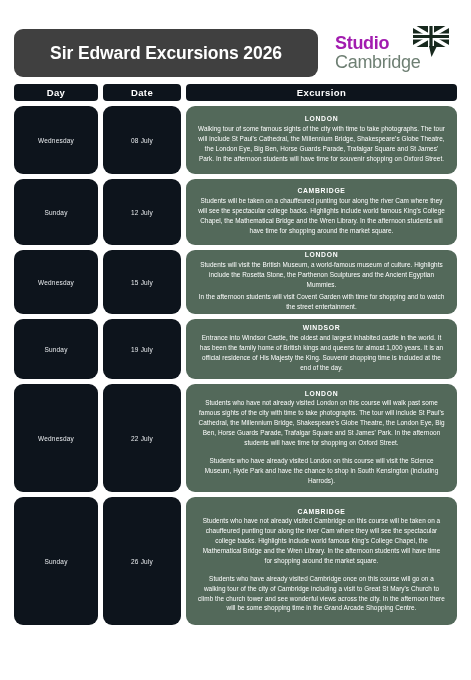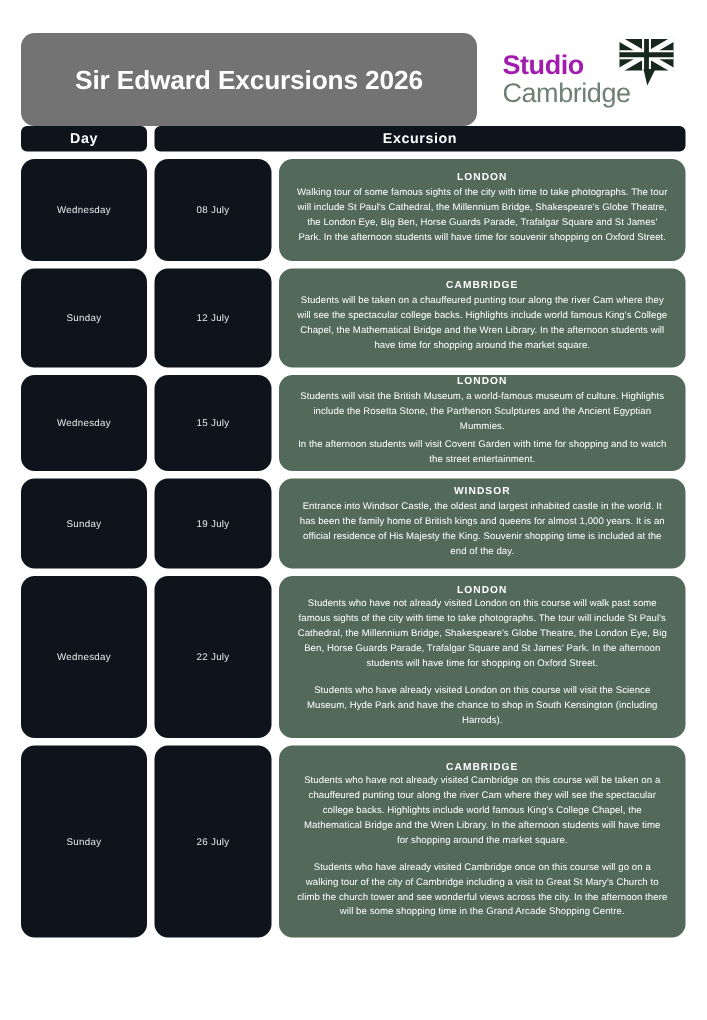--- a/index.html
+++ b/index.html
@@ -28,24 +28,24 @@
   .header {
     display: flex;
     align-items: center;
     justify-content: space-between;
     padding-top: 28px;
     height: 50px;
     box-sizing: content-box;
   }
 
   .title-plate {
-    background: #737373;
+    background: #404040;
     border-radius: 9px;
     width: 304px;
-    height: 62px;
+    height: 48px;
     display: flex;
     align-items: center;
     justify-content: center;
   }
   .title-plate .title-text {
     color: #ffffff;
     font-size: 17.5px;
     font-weight: bold;
     letter-spacing: -0.1px;
     white-space: nowrap;
@@ -191,20 +191,21 @@
             <polygon points="20,21 28,21 22.5,32" fill="#17281d"></polygon>
           </g>
         </svg>
       </span>
     </div>
 
   </div>
 
   <div class="col-headers">
     <div class="col-head day">Day</div>
+    <div class="col-head date">Date</div>
     <div class="col-head exc">Excursion</div>
   </div>
 
   <div class="rows">
 
     <div class="row row-1">
       <div class="cell-dark cell-day">Wednesday</div>
       <div class="cell-dark cell-date">08 July</div>
       <div class="cell-exc">
         <div class="exc-heading">LONDON</div>

